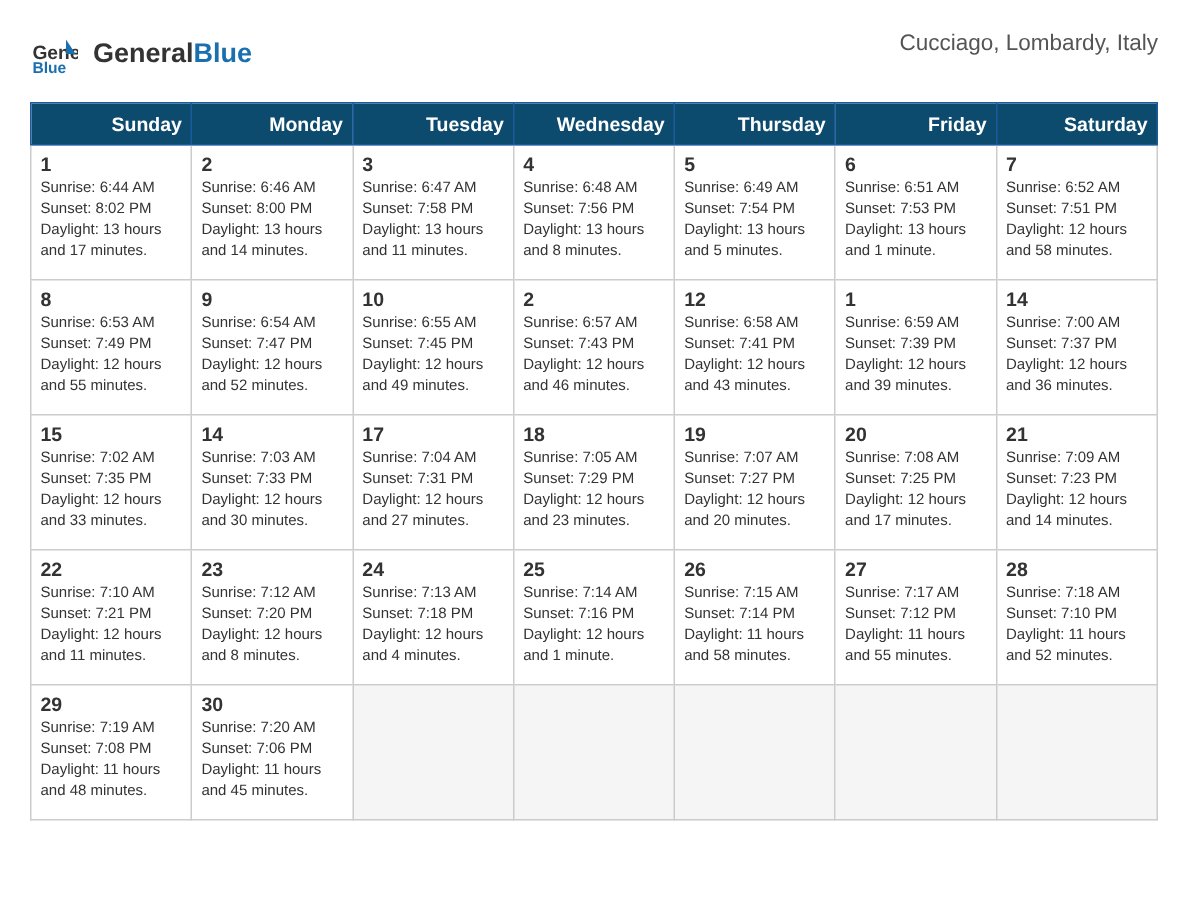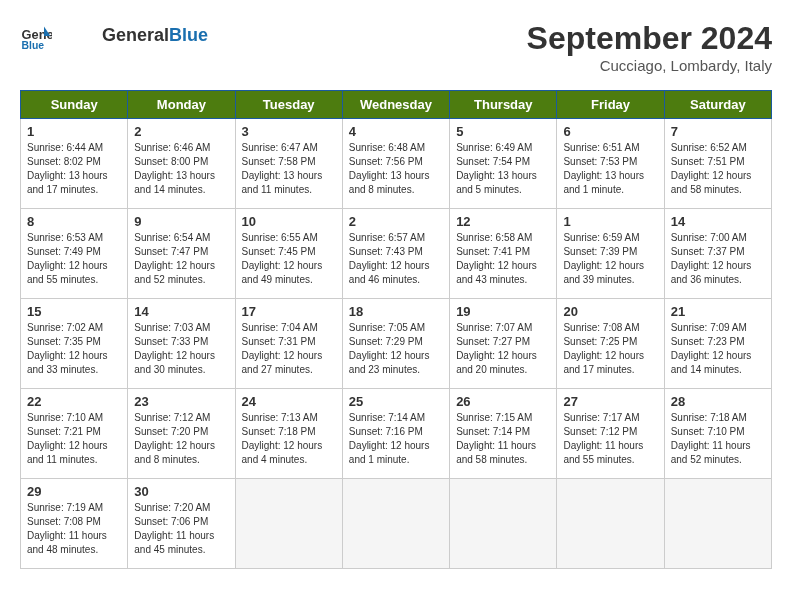--- a/index.html
+++ b/index.html
@@ -19,21 +19,20 @@
     .logo {
       display: flex;
       align-items: center;
       gap: 6px;
     }
     .logo-text {
       font-size: 18px;
       font-weight: bold;
       color: #333;
       line-height: 1.2;
-      margin-left: 40px;
     }
     .logo-text span {
       color: #1a6faf;
     }
     .logo-icon {
       width: 32px;
       height: 32px;
     }
     .title-block {
       text-align: right;
@@ -46,23 +45,23 @@
     .location {
       font-size: 15px;
       color: #555;
     }
     table {
       width: 100%;
       border-collapse: collapse;
       table-layout: fixed;
     }
     th {
-      background-color: #4d7c0f;
+      background-color: #0c4a6e;
       color: #fff;
-      text-align: center;
+      text-align: right;
       padding: 6px 6px;
       font-size: 13px;
       font-weight: bold;
       border: 1px solid #1a5a9e;
     }
     td {
       border: 1px solid #ccc;
       vertical-align: top;
       padding: 5px 6px;
       font-size: 10.5px;
@@ -96,21 +95,20 @@
       <text x="2" y="36" font-size="13" font-weight="bold" fill="#1a6faf" font-family="Arial">Blue</text>
       <polygon points="30,8 38,20 30,20" fill="#1a6faf"></polygon>
     </svg>
     <div style="margin-left:4px;">
       <div class="logo-text">
         <span style="color:#333">General</span><span style="color:#1a6faf">Blue</span>
       </div>
     </div>
   </div>
   <div class="title-block">
-    <div class="month-title">September 2024</div>
     <div class="location">Cucciago, Lombardy, Italy</div>
   </div>
 </div>
 
 <table>
   <thead>
     <tr>
     <th>Sunday</th>
         <th>Monday</th>
         <th>Tuesday</th>

